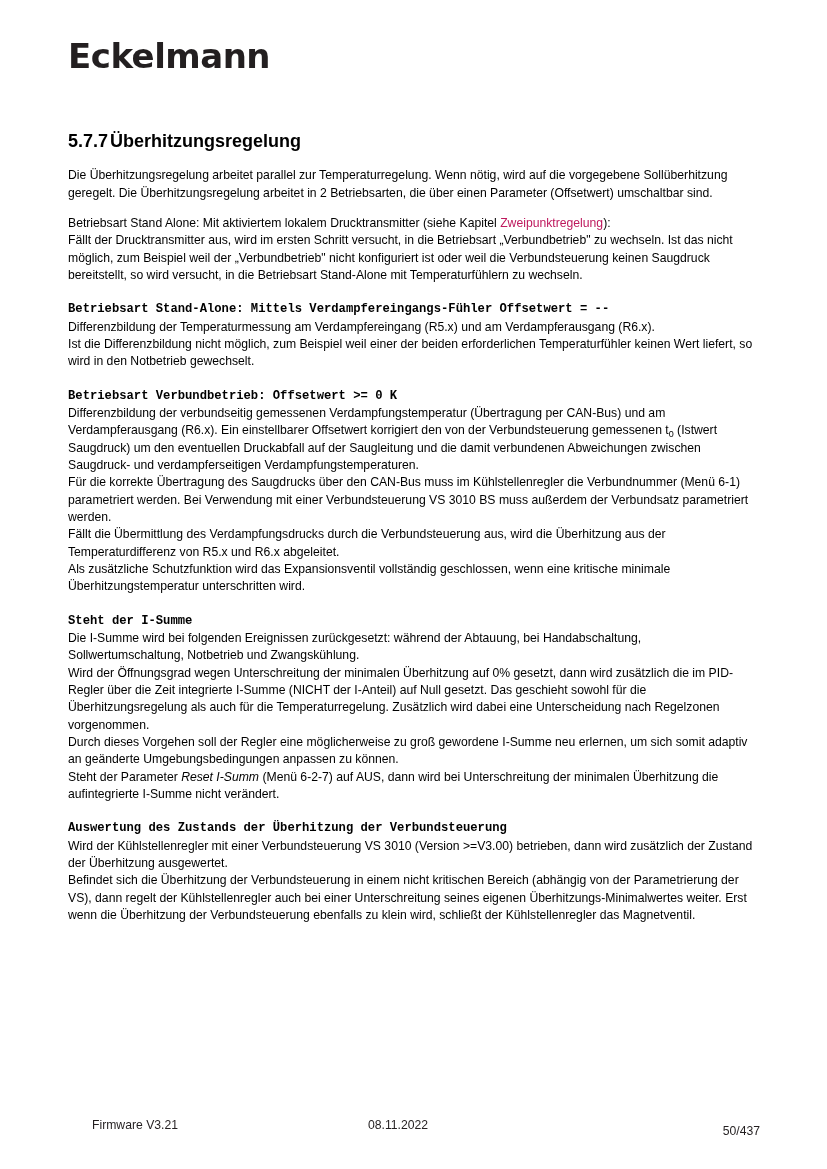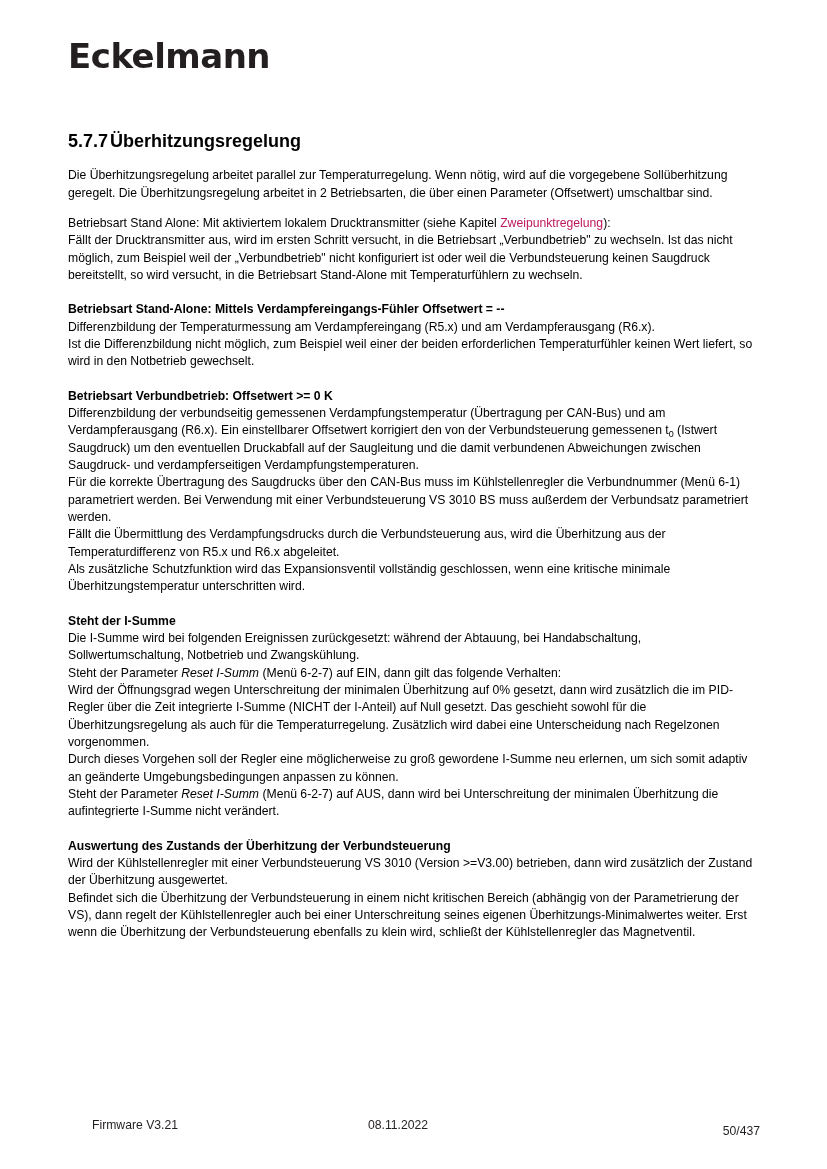--- a/index.html
+++ b/index.html
@@ -62,20 +62,21 @@
     font-weight: normal;
   }
   .link {
     color: #be185d;
   }
   .sub-head {
     font-size: 12.2px;
     font-weight: bold;
     line-height: 1.42;
     margin: 0;
+    font-family: Liberation Mono, monospace;
   }
   sub {
     font-size: 9px;
     vertical-align: baseline;
     position: relative;
     top: 3px;
   }
   .italic {
     font-style: italic;
   }
@@ -138,23 +139,20 @@
         <span>Differenzbildung der verbundseitig gemessenen Verdampfungstemperatur (Übertragung per CAN-Bus) und am Verdampferausgang (R6.x). Ein einstellbarer Offsetwert korrigiert den von der Verbundsteuerung gemessenen t</span><sub>0</sub><span> (Istwert Saugdruck) um den eventuellen Druckabfall auf der Saugleitung und die damit verbundenen Abweichungen zwischen Saugdruck- und verdampferseitigen Verdampfungstemperaturen.</span>
       </p>
       <p class="para tight">Für die korrekte Übertragung des Saugdrucks über den CAN-Bus muss im Kühlstellenregler die Verbundnummer (Menü 6-1) parametriert werden. Bei Verwendung mit einer Verbundsteuerung VS 3010 BS muss außerdem der Verbundsatz parametriert werden.</p>
       <p class="para tight">Fällt die Übermittlung des Verdampfungsdrucks durch die Verbundsteuerung aus, wird die Überhitzung aus der Temperaturdifferenz von R5.x und R6.x abgeleitet.</p>
       <p class="para tight">Als zusätzliche Schutzfunktion wird das Expansionsventil vollständig geschlossen, wenn eine kritische minimale Überhitzungstemperatur unterschritten wird.</p>
     </div>
 
     <div style="margin-bottom:13px; margin-top:17px;">
       <p class="sub-head">Steht der I-Summe</p>
       <p class="para tight">Die I-Summe wird bei folgenden Ereignissen zurückgesetzt: während der Abtauung, bei Handabschaltung, Sollwertumschaltung, Notbetrieb und Zwangskühlung.</p>
-      <p class="para tight">
-        <span>Steht der Parameter </span><span class="italic">Reset I-Summ</span><span> (Menü 6-2-7) auf EIN, dann gilt das folgende Verhalten:</span>
-      </p>
       <p class="para tight">Wird der Öffnungsgrad wegen Unterschreitung der minimalen Überhitzung auf 0% gesetzt, dann wird zusätzlich die im PID-Regler über die Zeit integrierte I-Summe (NICHT der I-Anteil) auf Null gesetzt. Das geschieht sowohl für die Überhitzungsregelung als auch für die Temperaturregelung. Zusätzlich wird dabei eine Unterscheidung nach Regelzonen vorgenommen.</p>
       <p class="para tight">Durch dieses Vorgehen soll der Regler eine möglicherweise zu groß gewordene I-Summe neu erlernen, um sich somit adaptiv an geänderte Umgebungsbedingungen anpassen zu können.</p>
       <p class="para tight">
         <span>Steht der Parameter </span><span class="italic">Reset I-Summ</span><span> (Menü 6-2-7) auf AUS, dann wird bei Unterschreitung der minimalen Überhitzung die aufintegrierte I-Summe nicht verändert.</span>
       </p>
     </div>
 
     <div style="margin-top:17px;">
       <p class="sub-head">Auswertung des Zustands der Überhitzung der Verbundsteuerung</p>
       <p class="para tight">Wird der Kühlstellenregler mit einer Verbundsteuerung VS 3010 (Version &gt;=V3.00) betrieben, dann wird zusätzlich der Zustand der Überhitzung ausgewertet.</p>

